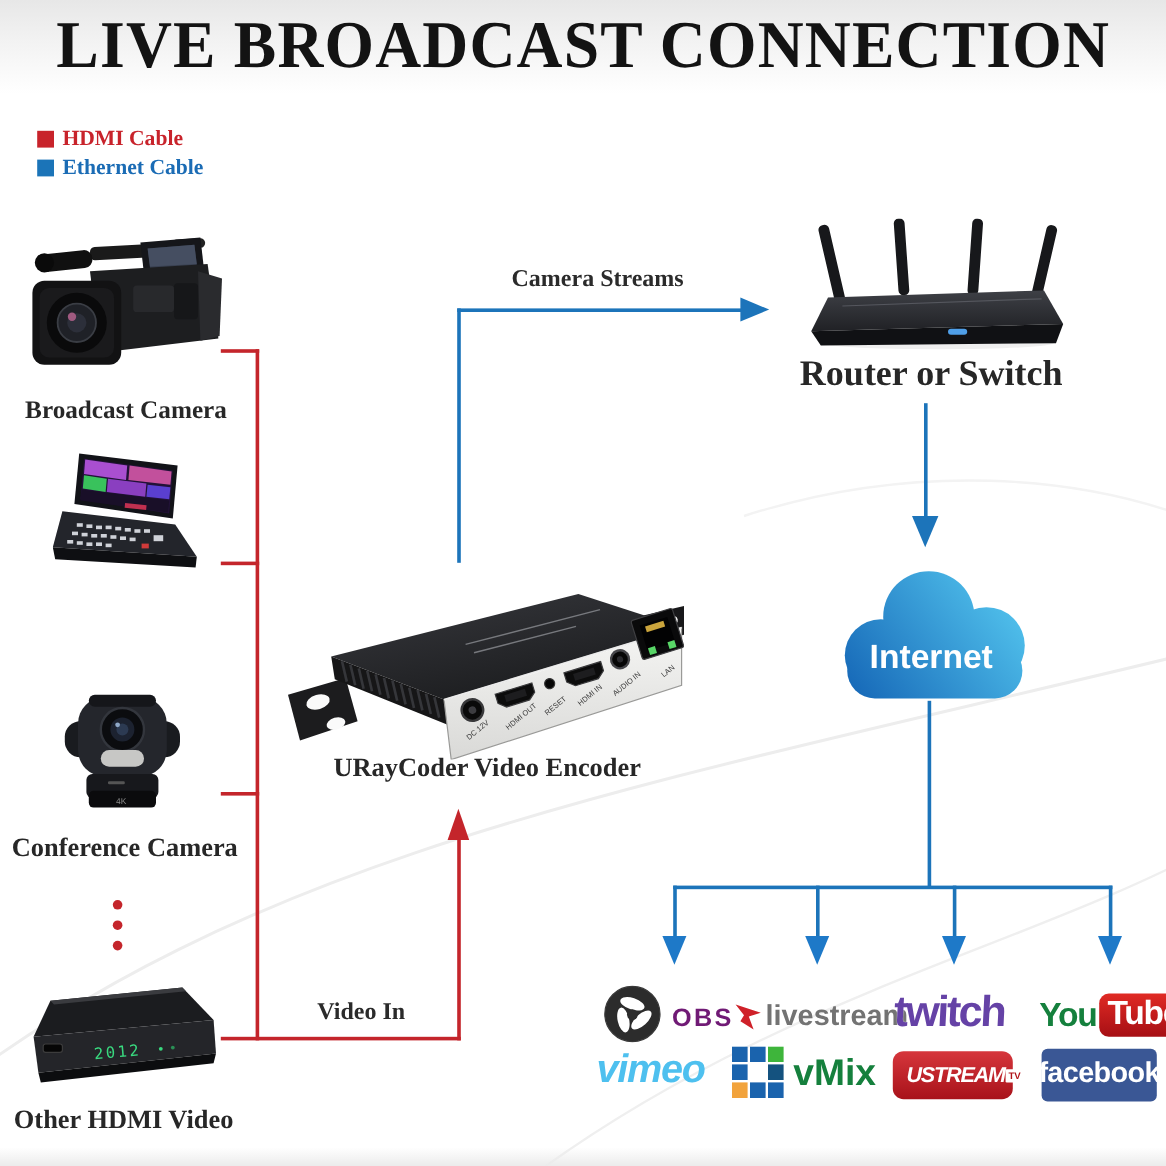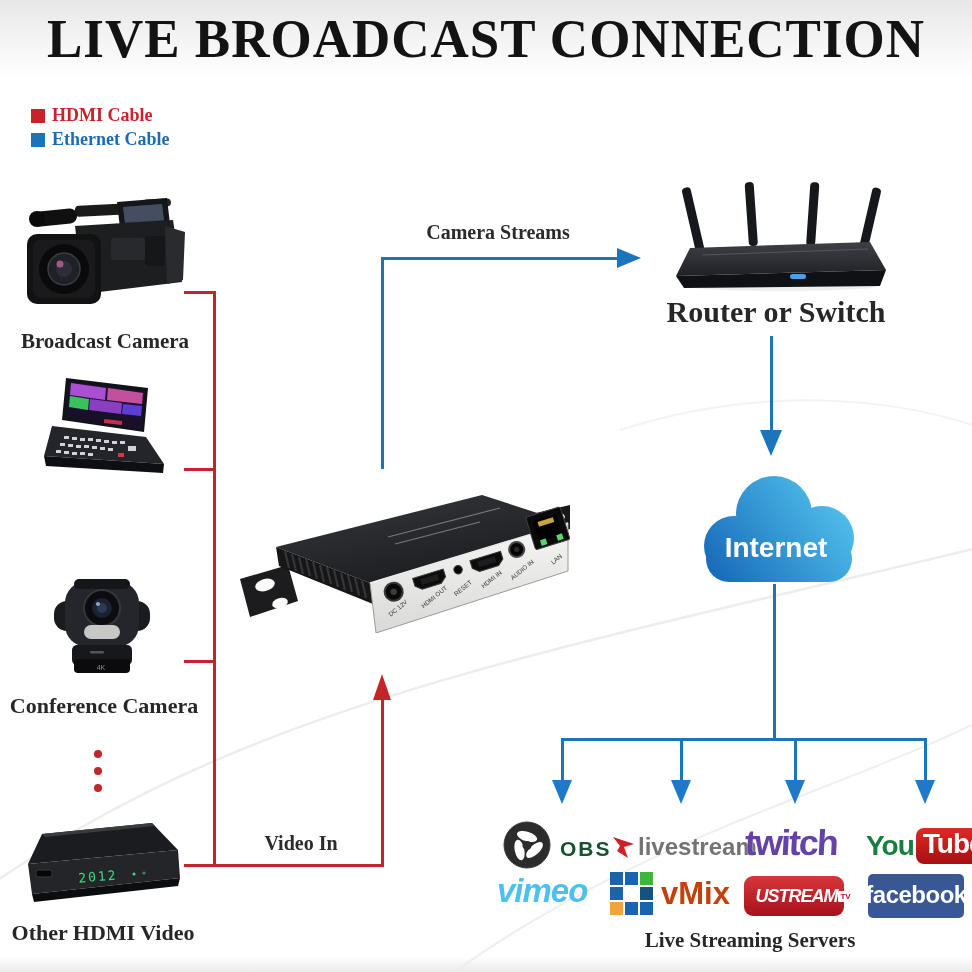--- a/index.html
+++ b/index.html
@@ -24,32 +24,32 @@
   .lg-blue{color:#1b6cb5;}
   
   .dev-label{position:absolute;text-align:center;font-weight:700;color:#272727;}
   
   .rline{position:absolute;background:#c4252b;}
   .bline{position:absolute;background:#1c74ba;}
   .tri{position:absolute;width:0;height:0;}
   .flow-label{position:absolute;text-align:center;font-weight:700;color:#2b2b2b;font-size:20px;}
   .dot{position:absolute;width:8px;height:8px;border-radius:50%;background:#c4252b;}
   
-  .logo-obs-text{position:absolute;font:700 21px "Liberation Sans",sans-serif;color:#14532d;letter-spacing:2px;}
+  .logo-obs-text{position:absolute;font:700 21px "Liberation Sans",sans-serif;color:#701a75;letter-spacing:2px;}
   .logo-livestream{position:absolute;display:flex;align-items:center;gap:3px;}
   .ls-text{font:700 24px "Liberation Sans",sans-serif;color:#737373;letter-spacing:0;}
   .logo-twitch{position:absolute;font:800 36px "Liberation Sans",sans-serif;color:#6542a6;
     letter-spacing:-2px;transform:skewX(-3deg);text-shadow:0 0 1px #fff;}
   .logo-youtube{position:absolute;display:flex;align-items:center;gap:2px;}
   .yt-you{font:800 28px "Liberation Sans",sans-serif;color:#15803d;letter-spacing:-1px;}
   .yt-tube{display:inline-block;background:linear-gradient(#e02a24,#a60f14);border-radius:8px;
     color:#fff;font:800 28px "Liberation Sans",sans-serif;padding:0px 7px 4px;letter-spacing:-1px;}
   .logo-vimeo{position:absolute;font:italic 800 33px "Liberation Sans",sans-serif;color:#4ec0ef;letter-spacing:-1px;}
   .logo-vmix{position:absolute;display:flex;align-items:center;gap:7px;}
-  .vmix-text{font:700 31px "Liberation Sans",sans-serif;color:#c2410c;}
+  .vmix-text{font:700 31px "Liberation Sans",sans-serif;color:#15803d;}
   .logo-ustream{position:absolute;width:100px;height:40px;background:linear-gradient(#d6363c,#a8121a);
     border-radius:9px;display:flex;align-items:center;justify-content:center;gap:1px;}
   .us-text{font:italic 800 18px "Liberation Sans",sans-serif;color:#fff;letter-spacing:-1px;margin-left:20px;}
   .us-tv{background:#fff;color:#b01218;font:800 8px "Liberation Sans",sans-serif;padding:1px 2px;border-radius:1px;}
   .logo-facebook{position:absolute;width:96px;height:44px;background:#3a5795;border-radius:5px;
     display:flex;align-items:center;justify-content:center;}
   .fb-text{font:700 24px "Liberation Sans",sans-serif;color:#fff;padding-bottom:3px;letter-spacing:-0.5px;}
   .port-label{font:6.3px "Liberation Sans",sans-serif;fill:#3a3a3a;text-anchor:middle;}
 </style>
 </head>
@@ -245,20 +245,21 @@
       <g>
         <rect x="160" y="-38" width="36" height="34" rx="2" fill="#0a0a0b" stroke="#3f3f42"></rect>
         <rect x="166" y="-32" width="24" height="22" fill="#020203"></rect>
         <rect x="170" y="-30" width="16" height="5" fill="#caa43c"></rect>
         <rect x="167" y="-12" width="6" height="6" fill="#58d667"></rect>
         <rect x="184" y="-12" width="6" height="6" fill="#58d667"></rect>
       </g>
       <text class="port-label" x="178" y="13" transform="rotate(-22 178 13)">LAN</text>
     </g>
   </svg>
+  <div class="dev-label" style="left:246px;top:627px;width:320px;font-size:22px;">URayCoder Video Encoder</div>
 
   <div class="bline" style="left:381px;top:257px;width:3px;height:212px;"></div>
   <div class="bline" style="left:381px;top:257px;width:238px;height:3px;"></div>
   <div class="tri" style="left:617px;top:248px;border-top:10px solid transparent;border-bottom:10px solid transparent;border-left:24px solid #1c74ba;"></div>
   <div class="flow-label" style="left:398px;top:221px;width:200px;">Camera Streams</div>
 
   <div class="bline" style="left:770px;top:336px;width:3px;height:96px;"></div>
   <div class="tri" style="left:760px;top:430px;border-left:11px solid transparent;border-right:11px solid transparent;border-top:26px solid #1c74ba;"></div>
 
   <div class="bline" style="left:773px;top:584px;width:3px;height:156px;"></div>
@@ -354,15 +355,14 @@
 
   <div class="logo-ustream" style="left:744px;top:876px;">
     <span class="us-text">USTREAM</span>
     <span class="us-tv">TV</span>
   </div>
 
   <div class="logo-facebook" style="left:868px;top:874px;">
     <span class="fb-text">facebook</span>
   </div>
 
-  <div class="dev-label" style="left:600px;top:928px;width:300px;font-size:21px;">Live Streaming Servers</div>
 
 </div>
 
 </body></html>

